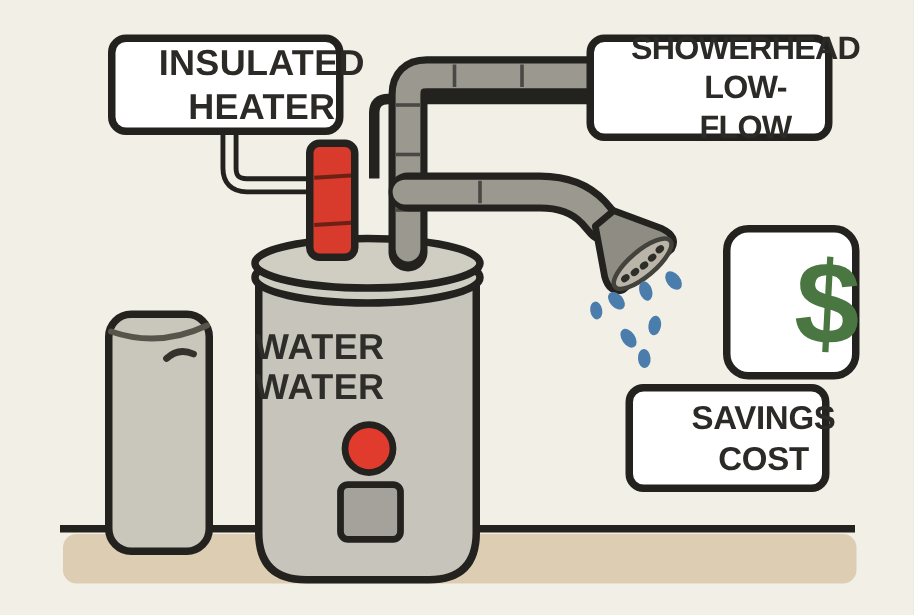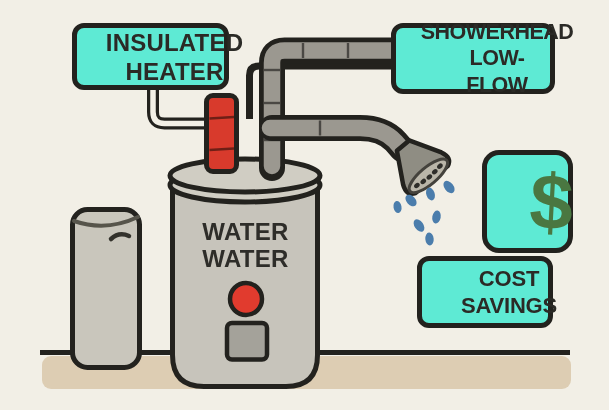--- a/index.html
+++ b/index.html
@@ -4,38 +4,38 @@
 <style>
   html,body{margin:0;padding:0;background:#e8e5dc;}
   #stage{
     position:relative;width:609px;height:410px;overflow:hidden;
     background:#f2efe6;
     font-family:"Liberation Sans", sans-serif;
   }
   #art{position:absolute;left:0;top:0;}
   .callout{
     position:absolute;box-sizing:border-box;
-    background:#5eead4;border:5px solid #23221e;border-radius:12px;
+    background:#ffffff;border:5px solid #23221e;border-radius:12px;
     display:flex;flex-direction:column;align-items:center;justify-content:center;
     font-weight:bold;color:#2b2a26;text-align:center;padding-left:48px;
   }
   #box-insulated{left:72px;top:23px;width:157px;height:67px;font-size:24px;line-height:29px;letter-spacing:.2px;}
   #box-lowflow{left:391px;top:23px;width:164px;height:71px;font-size:21.5px;line-height:26.5px;letter-spacing:-.5px;}
   #box-cost{left:417px;top:256px;width:136px;height:72px;font-size:22px;line-height:27px;letter-spacing:-.2px;z-index:2;}
   #box-dollar{
     left:482px;top:150px;width:91px;height:103px;border-radius:17px;border-width:5.5px;z-index:3;
   }
   #box-dollar .dollar{
     font-size:78px;font-weight:bold;color:#4a7741;line-height:88px;
     transform:rotate(3deg);
   }
   #tank-label{
     position:absolute;left:170px;top:219px;width:151px;
     font-weight:bold;font-size:24px;line-height:26.5px;letter-spacing:.3px;
-    color:#2e2d29;text-align:center;z-index:2;
+    color:#2e2d29;z-index:2;
   }
 </style>
 </head>
 <body>
 
 <div id="stage">
 
   <svg id="art" width="609" height="410" viewBox="0 0 609 410">
 
     <line x1="40" y1="352.5" x2="570" y2="352.5" stroke="#23221e" stroke-width="5"></line>
@@ -115,21 +115,21 @@
     <div>INSULATED</div>
     <div>HEATER</div>
   </div>
 
   <div class="callout" id="box-lowflow">
     <div>SHOWERHEAD</div>
     <div>LOW-FLOW</div>
   </div>
 
   <div class="callout" id="box-cost">
+    <div>SAVINGS</div>
     <div>COST</div>
-    <div>SAVINGS</div>
   </div>
 
   <div class="callout" id="box-dollar">
     <span class="dollar">$</span>
   </div>
 
 </div>
 
 </body></html>

